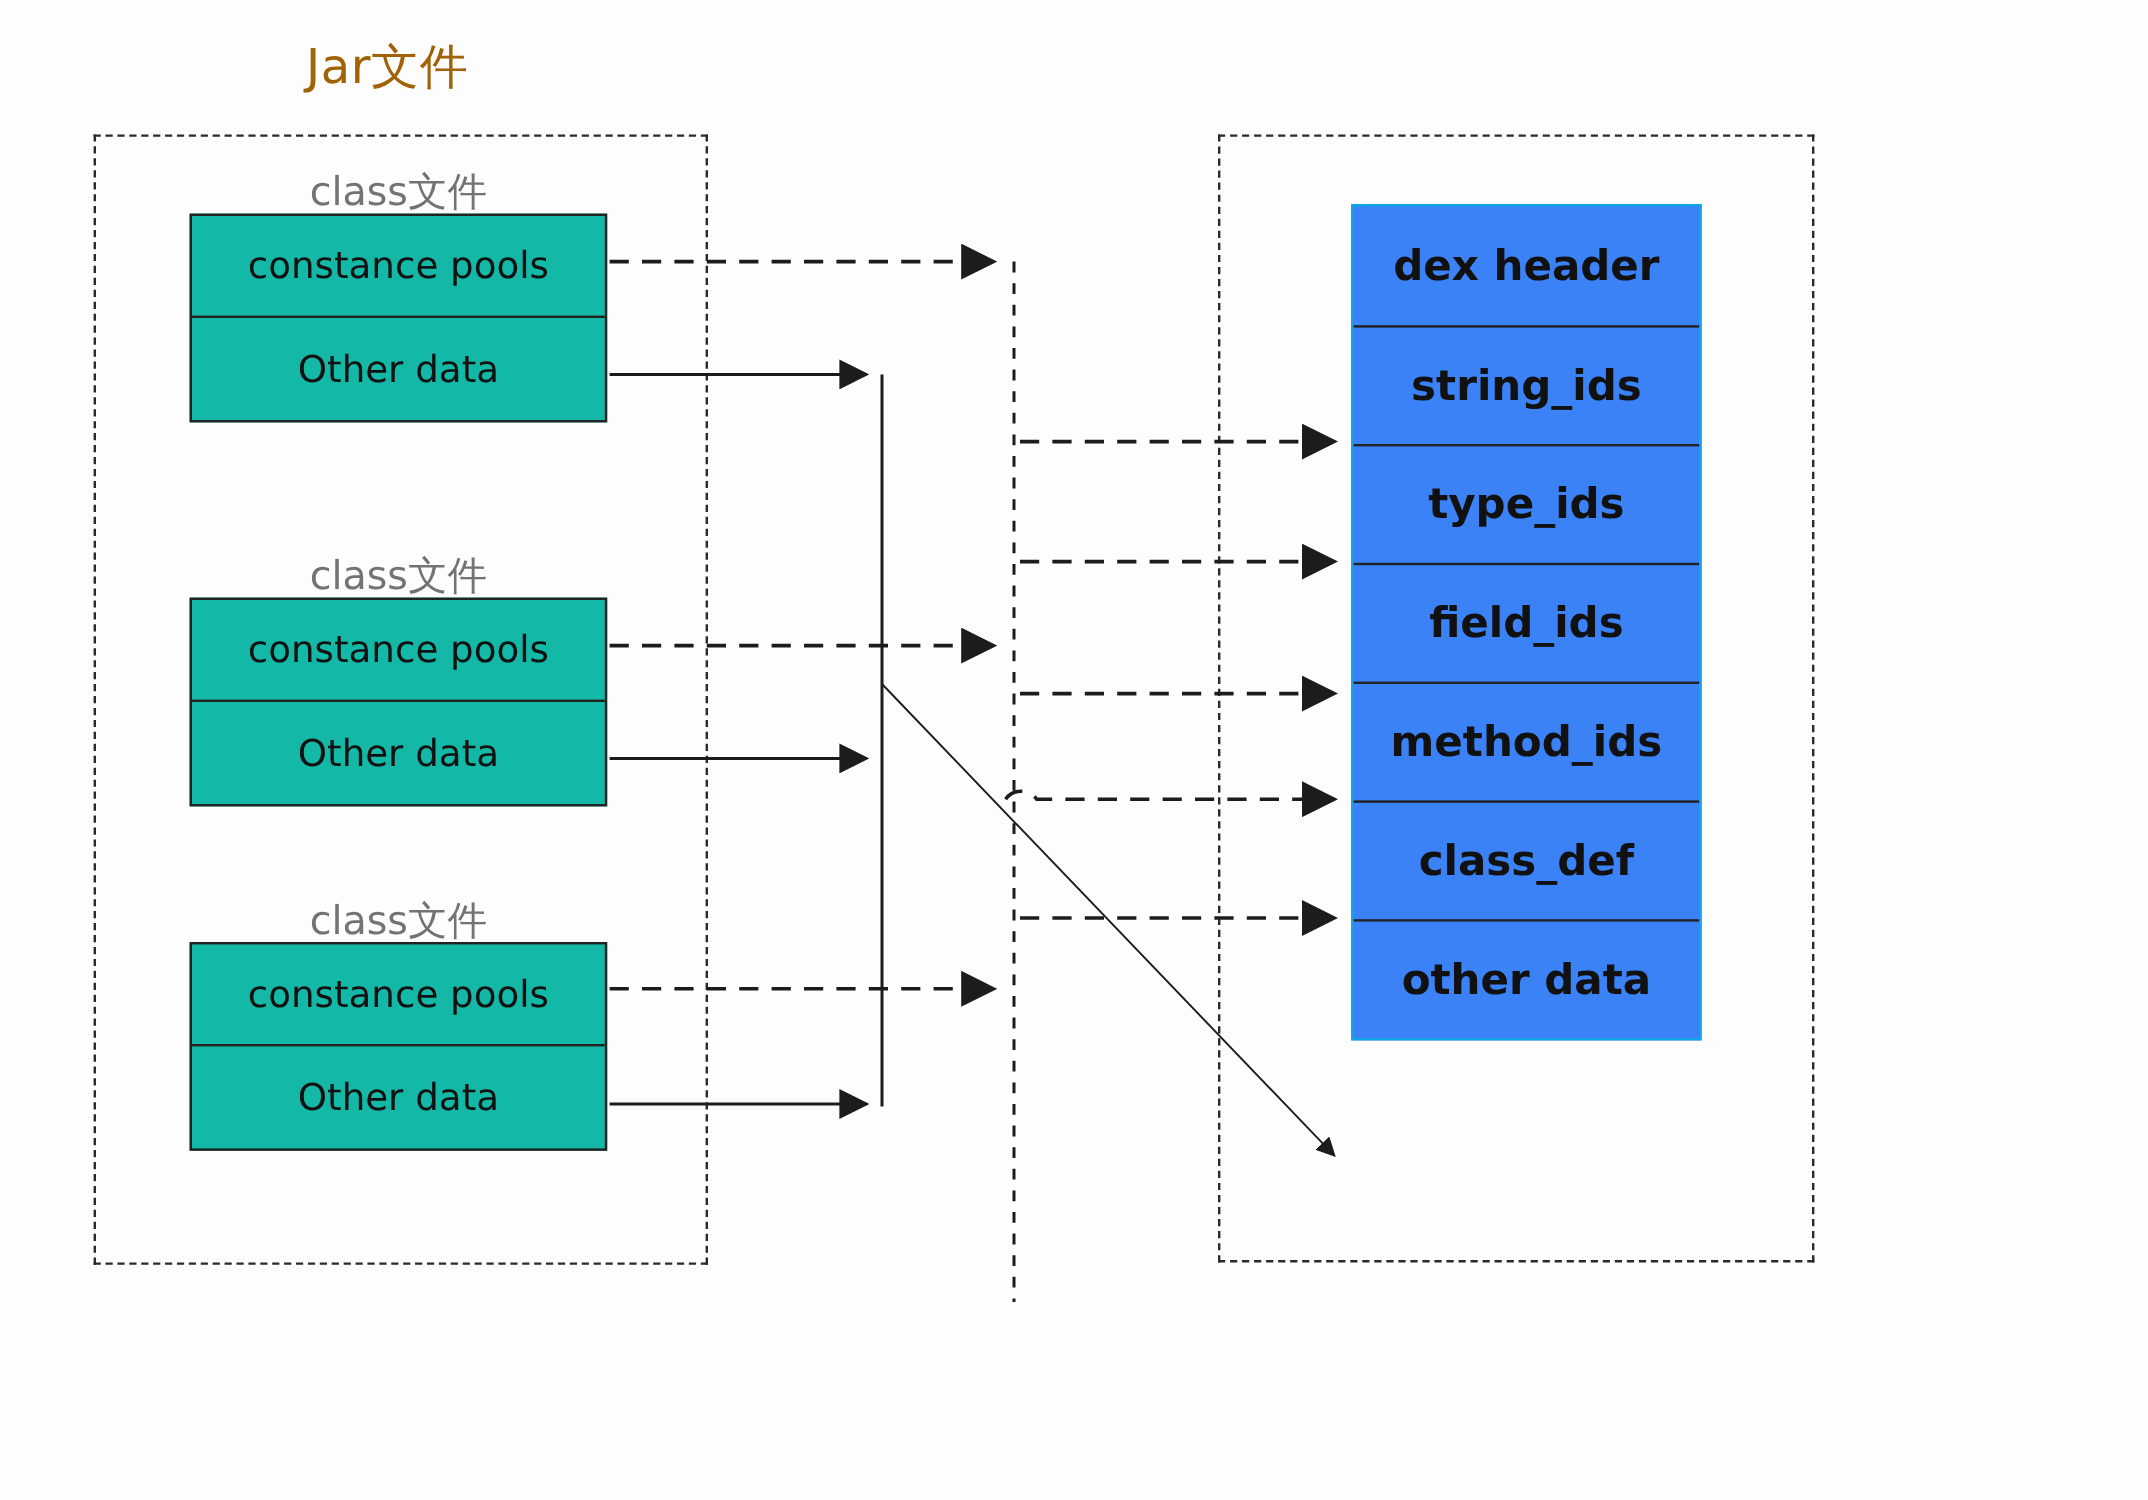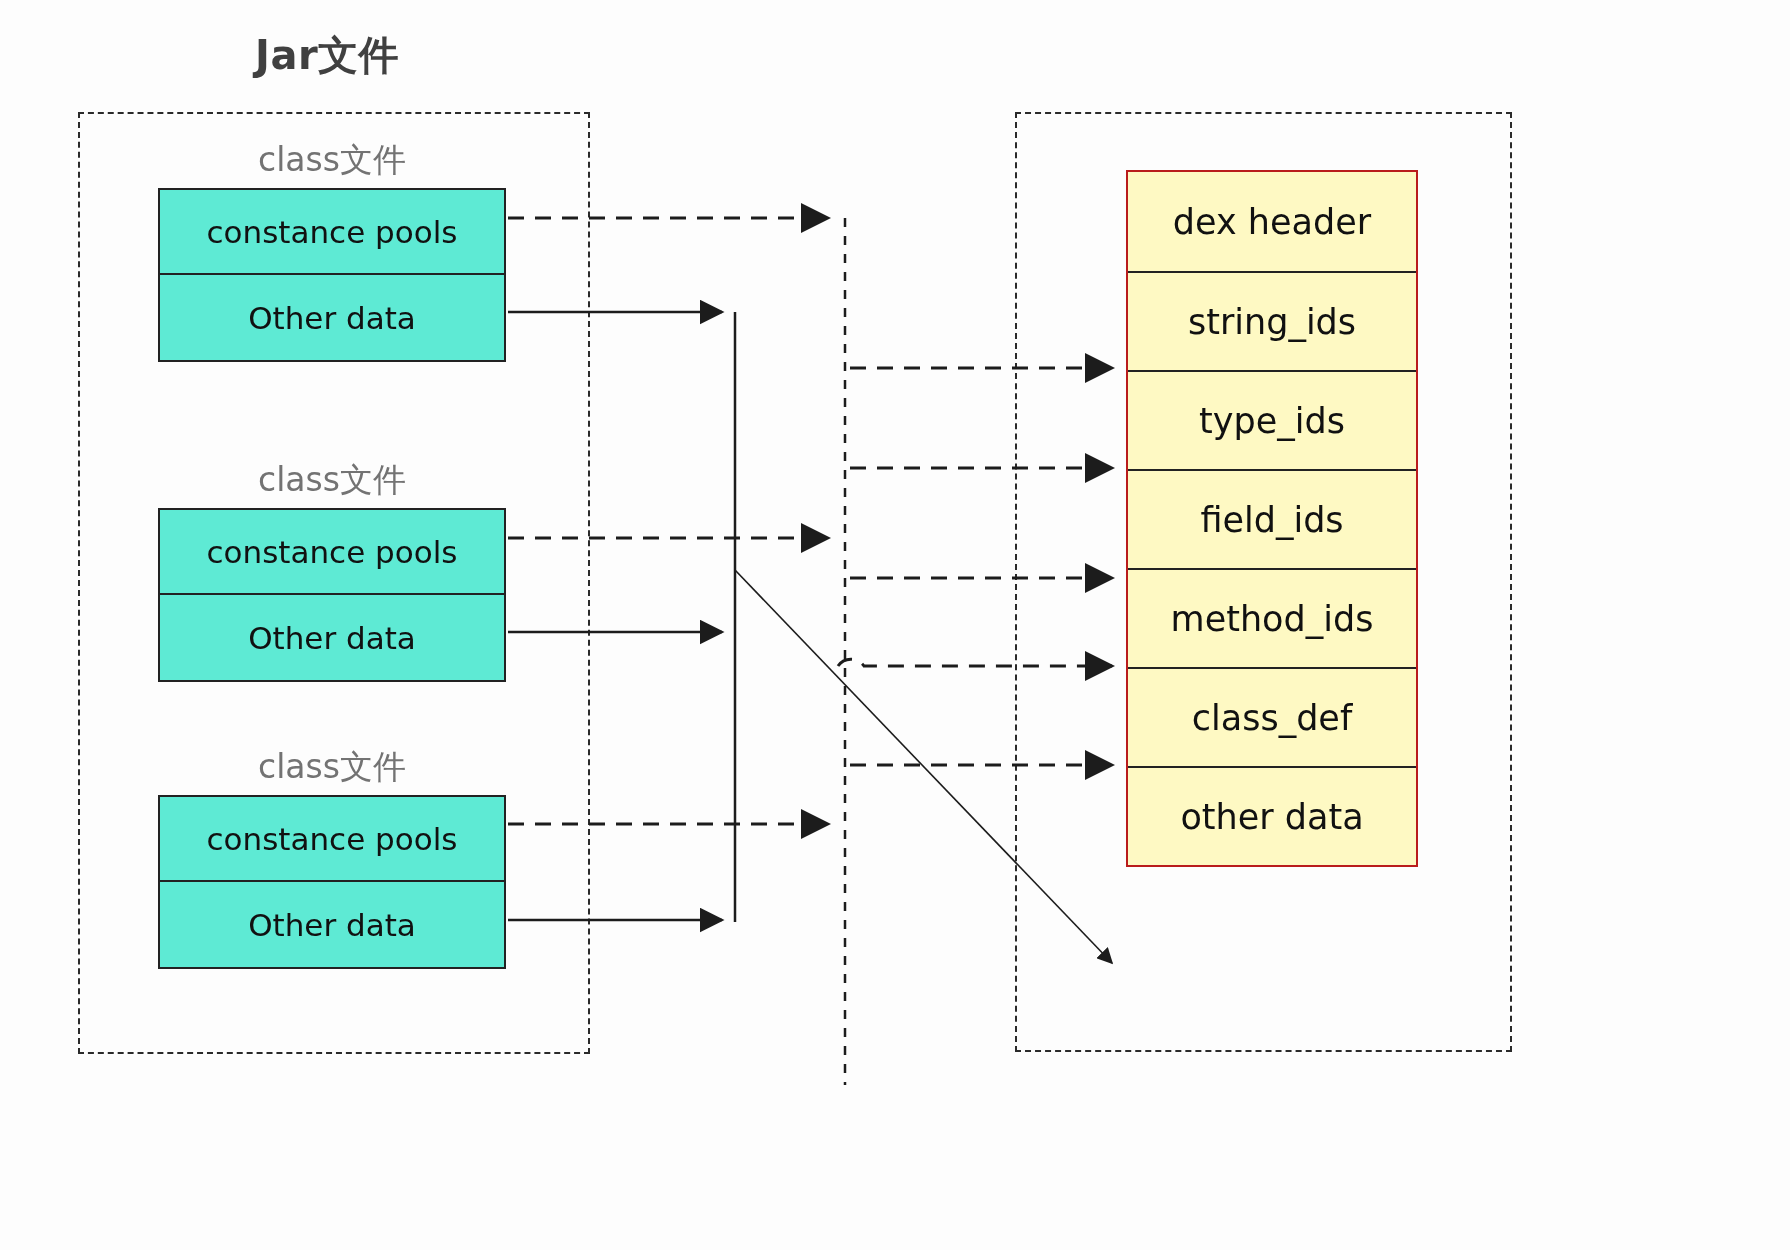--- a/index.html
+++ b/index.html
@@ -9,62 +9,61 @@
     font-family:"DejaVu Sans","Liberation Sans",sans-serif;
     position:relative;
     overflow:hidden;
   }
   #stage{position:absolute;left:0;top:0;width:1790px;height:1250px;}
   svg#wires{position:absolute;left:0;top:0;width:1790px;height:1250px;pointer-events:none;}
 
   .title{
     position:absolute;
     font-size:40px;
-    color:#404040;
+    color:#a16207;
     letter-spacing:.5px;
     white-space:nowrap;
-    font-weight:bold;
   }
   #jar-title{left:255px;top:28px;}
   #dex-title{left:1155px;top:28px;}
 
   .outer-box{
     position:absolute;
     border:2px dashed #2a2a2a;
     background:transparent;
     box-sizing:border-box;
   }
   #jar-outer{left:78px;top:112px;width:512px;height:942px;}
   #dex-outer{left:1015px;top:112px;width:497px;height:940px;}
 
   .classfile{position:absolute;}
   .classfile .cf-label{
     position:absolute;left:0;top:0;width:100%;
     text-align:center;font-size:33px;color:#737373;white-space:nowrap;
   }
   .classfile .cf-box{
-    position:absolute;left:0;top:50px;width:100%;
-    border:2px solid #222;box-sizing:border-box;background:#5eead4;
+    position:absolute;left:0;top:40px;width:100%;
+    border:2px solid #222;box-sizing:border-box;background:#14b8a6;
   }
   .cf-row{
     height:85px;
     display:flex;align-items:center;justify-content:center;
     font-size:31px;color:#111;
     box-sizing:border-box;
     white-space:nowrap;
   }
   .cf-row.divided{border-bottom:2px solid #222;}
 
   #cf1{left:158px;top:138px;width:348px;}
   #cf2{left:158px;top:458px;width:348px;}
   #cf3{left:158px;top:745px;width:348px;}
 
   #dex-box{
     position:absolute;left:1126px;top:170px;width:292px;
-    border:2px solid #b91c1c;box-sizing:border-box;background:#fef9c3;
+    border:2px solid #0ea5e9;box-sizing:border-box;background:#3b82f6;font-weight:bold;
   }
   .dex-row{
     height:99px;
     display:flex;align-items:center;justify-content:center;
     font-size:35px;color:#111;
     box-sizing:border-box;
     white-space:nowrap;
   }
   .dex-row + .dex-row{border-top:2px solid #222;}
 </style>

